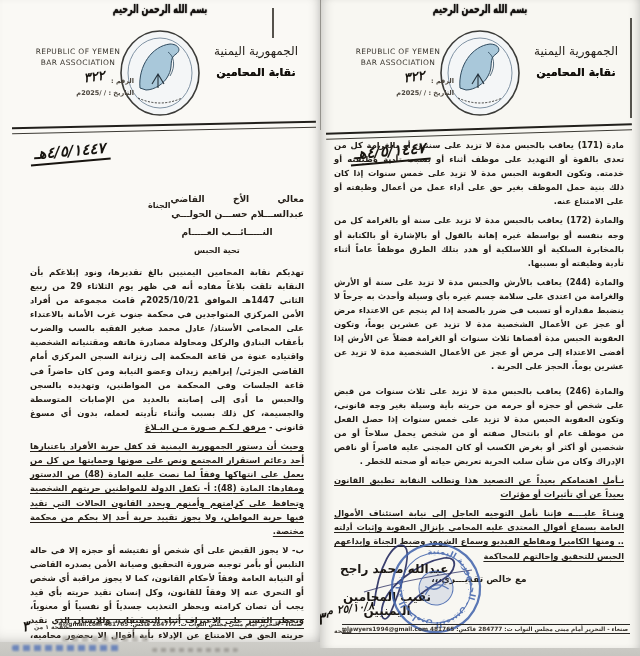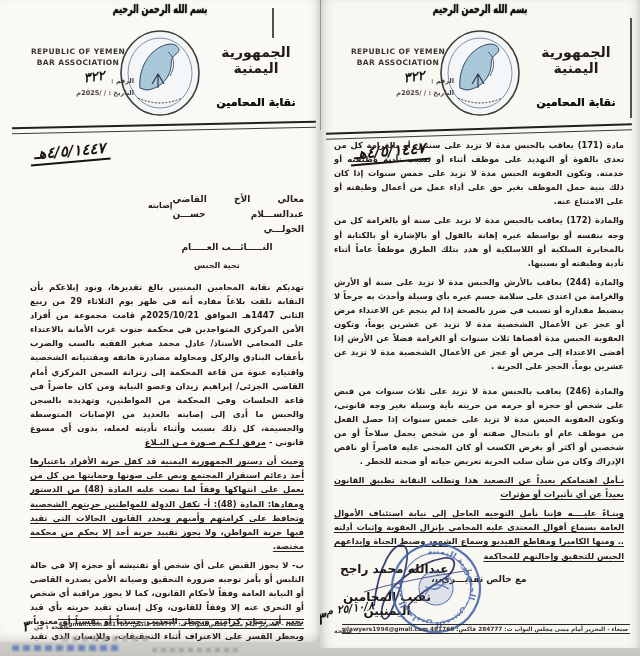--- a/index.html
+++ b/index.html
@@ -5,28 +5,28 @@
   html,body{margin:0;padding:0;}
   body{font-family:"DejaVu Sans",sans-serif;background:#c9c8c3;}
   .canvas{position:relative;width:640px;height:656px;overflow:hidden;background:#fde047;}
   .page{position:absolute;top:0;background:#faf9f5;overflow:hidden;color:#26211c;}
   .page.left{left:0;width:320px;height:642px;box-shadow:inset -8px 0 12px -8px rgba(0,0,0,.28), inset 0 -10px 14px -10px rgba(0,0,0,.2);}
   .page.right{left:320px;width:320px;height:648px;background:#f8f7f2;box-shadow:inset 10px 0 14px -10px rgba(0,0,0,.3), inset -9px 0 12px -9px rgba(0,0,0,.25);}
   
   .bismillah{position:absolute;top:5px;left:50%;transform:translateX(-50%) scaleY(1.5);width:96px;text-align:center;font-weight:900;font-size:8px;letter-spacing:-1px;color:#14110e;text-shadow:0 0 1px #000;white-space:nowrap;}
   .emblem{position:absolute;top:26px;left:50%;transform:translateX(-50%);}
   .head-en{position:absolute;top:46px;left:22px;width:112px;text-align:center;}
-  .head-en .en{font-size:7.5px;font-weight:700;letter-spacing:.4px;color:#3a362f;line-height:1.5;}
+  .head-en .en{font-size:7.5px;font-weight:400;letter-spacing:.4px;color:#3a362f;line-height:1.5;}
   .numline{direction:rtl;font-size:6.5px;font-weight:700;color:#4a443c;text-align:right;margin-top:2px;line-height:1.3;}
   .hand{font-style:italic;font-weight:700;color:#17140f;}
   .hand.num{display:inline-block;font-size:13px;transform:rotate(-8deg) translateY(-2px);margin-right:4px;}
   .hand.bigdate{position:absolute;top:96px;left:8px;font-size:15px;transform:rotate(-5deg);border-bottom:2px solid #17140f;padding:0 4px 1px;direction:rtl;white-space:nowrap;}
   .head-ar{position:absolute;top:44px;right:14px;width:100px;text-align:center;direction:rtl;}
-  .head-ar .ar1{font-size:14px;font-weight:700;color:#211c16;}
-  .head-ar .ar2{font-size:11px;font-weight:900;color:#14100b;margin-top:20px;text-shadow:0 0 .5px #000;}
+  .head-ar .ar1{font-size:12px;font-weight:400;color:#211c16;}
+  .head-ar .ar2{font-size:11px;font-weight:900;color:#14100b;margin-top:8px;text-shadow:0 0 .5px #000;}
   .hr{position:absolute;height:4px;border-top:2.5px solid #22201c;border-bottom:1px solid #3c3a34;}
   .page.left .hr{top:124px;left:12px;right:4px;transform:rotate(-1.2deg);}
   .page.right .hr{top:128px;left:6px;right:8px;transform:rotate(-1.8deg);}
   
   .bodytxt{position:absolute;direction:rtl;text-align:justify;font-weight:700;}
   .page.left .bodytxt{top:192px;left:30px;right:16px;font-size:8.4px;line-height:1.68;color:#262019;}
   .page.right .bodytxt{top:138px;left:14px;right:16px;font-size:8.3px;line-height:1.7;color:#24201a;}
   .bodytxt p{margin:0 0 5px 0;}
   .addr-row{display:flex;justify-content:space-between;direction:rtl;font-size:9px;font-weight:900;margin-bottom:3px;}
   .addr-row .honor{margin-left:118px;position:relative;top:7px;font-size:8px;}
@@ -99,21 +99,21 @@
     <div class="head-ar">
       <div class="ar1">الجمهورية اليمنية</div>
       <div class="ar2">نقابة المحامين</div>
     </div>
 
     <div class="hr"></div>
 
     <div class="bodytxt">
       <div class="addr-row">
         <span>معالي الأخ القاضي عبدالســـلام حســـن الحولـــي</span>
-        <span class="honor">إصابته</span>
+        <span class="honor">الجناة</span>
       </div>
       <div class="addr2">النـــــائـــب العـــــام</div>
       <div class="greet">تحية الحبس</div>
       <p><span>تهديكم نقابة المحامين اليمنيين بالغ تقديرها، ونود إبلاغكم بأن النقابة تلقت بلاغاً مفاده أنه في ظهر يوم الثلاثاء 29 من ربيع الثاني 1447هـ الموافق 2025/10/21م قامت مجموعة من أفراد الأمن المركزي المتواجدين في محكمة جنوب غرب الأمانة بالاعتداء على المحامي الأستاذ/ عادل محمد صغير الفقيه بالسب والضرب بأعقاب البنادق والركل ومحاولة مصادرة هاتفه ومقتنياته الشخصية واقتياده عنوة من قاعة المحكمة إلى زنزانة السجن المركزي أمام القاضي الجزئي/ إبراهيم زيدان وعضو النيابة ومن كان حاضراً في قاعة الجلسات وفي المحكمة من المواطنين، وتهديده بالسجن والحبس ما أدى إلى إصابته بالعديد من الإصابات المتوسطة والجسيمة، كل ذلك بسبب وأثناء تأديته لعمله، بدون أي مسوغ قانوني -</span> <span class="u">مرفق لـكـم صـورة مـن البـلاغ</span></p>
       <p class="u">وحيث أن دستور الجمهورية اليمنية قد كفل حرية الأفراد باعتبارها أحد دعائم استقرار المجتمع ونص على صونها وحمايتها من كل من يعمل على انتهاكها وفقاً لما نصت عليه المادة (48) من الدستور ومفادها: المادة (48): أ- تكفل الدولة للمواطنين حريتهم الشخصية وتحافظ على كرامتهم وأمنهم ويحدد القانون الحالات التي تقيد فيها حرية المواطن، ولا يجوز تقييد حرية أحد إلا بحكم من محكمة مختصة.</p>
       <p>ب- لا يجوز القبض على أي شخص أو تفتيشه أو حجزه إلا في حالة التلبس أو بأمر توجبه ضرورة التحقيق وصيانة الأمن يصدره القاضي أو النيابة العامة وفقاً لأحكام القانون، كما لا يجوز مراقبة أي شخص أو التحري عنه إلا وفقاً للقانون، وكل إنسان تقيد حريته بأي قيد يجب أن تصان كرامته ويحظر التعذيب جسدياً أو نفسياً أو معنوياً، ويحظر القسر على الاعتراف أثناء التحقيقات، وللإنسان الذي تقيد حريته الحق في الامتناع عن الإدلاء بأية أقوال إلا بحضور محاميه، ويحظر حبس أو حجز أي إنسان في غير الأماكن الخاضعة لقانون تنظيم السجون، ويحرم التعذيب والمعاملة غير الإنسانية عند القبض وأثناء فترة الاحتجاز أو السجن ..</p>
     </div>
 
     <div class="hand pn">٣</div>
     <div class="pagelabel">صفحة ١ من</div>

